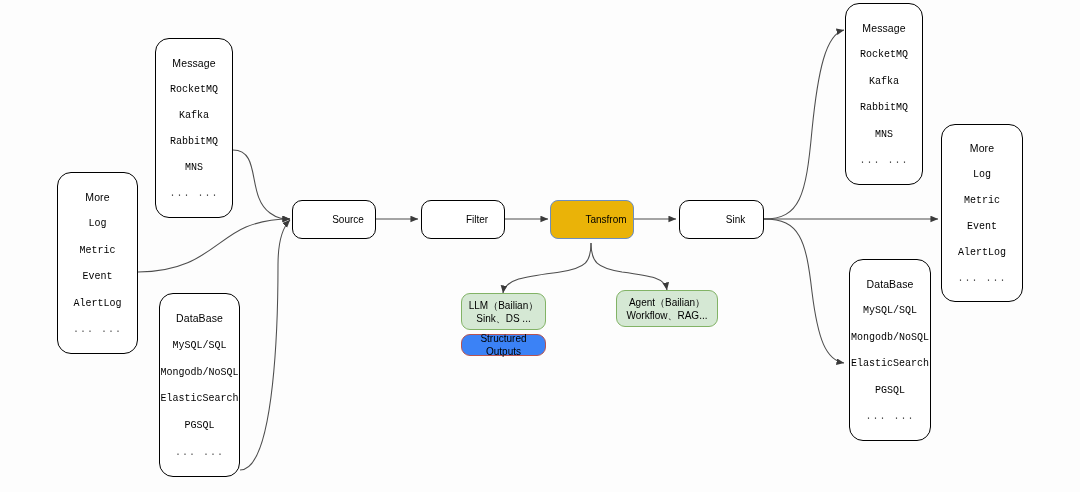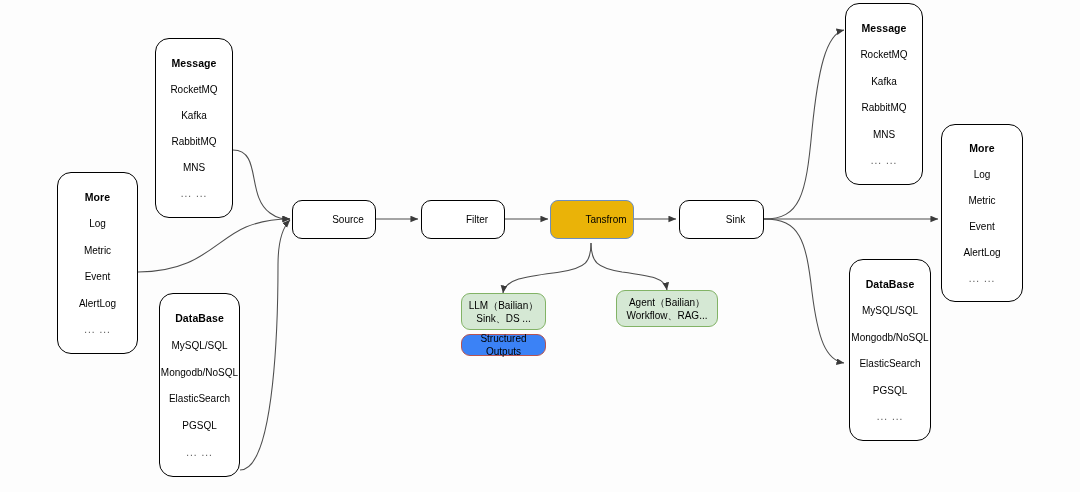--- a/index.html
+++ b/index.html
@@ -25,29 +25,30 @@
     justify-content:flex-start;
     color:#000000;
   }
   
   .panel{
     border-radius:14px;
     padding:10px 4px;
     justify-content:space-around;
   }
   .panel .title{
-    font-weight:bold;
+    font-weight:normal;
     font-size:10.5px;
     letter-spacing:.1px;
     text-align:center;
   }
   .panel .row{
     font-size:10px;
     text-align:center;
     white-space:nowrap;
+    font-family:Liberation Mono, monospace;
   }
   .panel .dots{
     font-size:10px;
     letter-spacing:1px;
     color:#555;
   }
 
   
   .pill{
     border-radius:10px;

